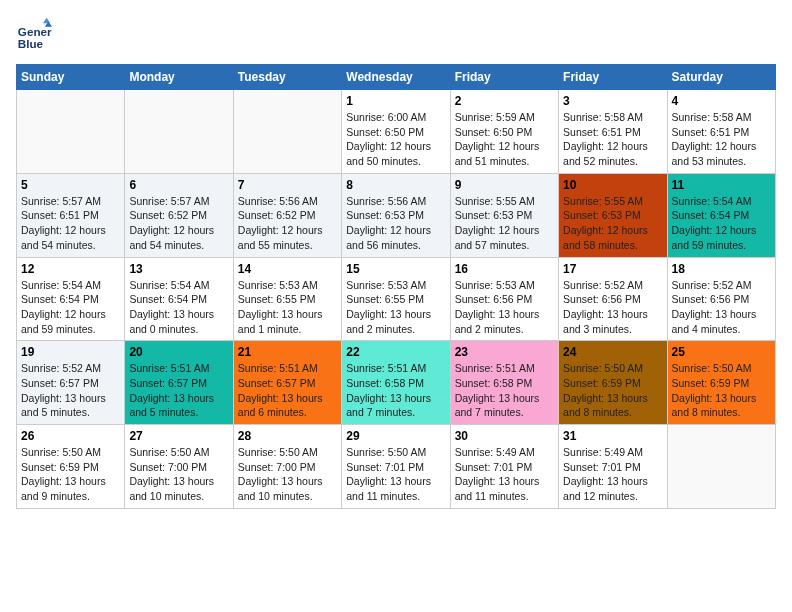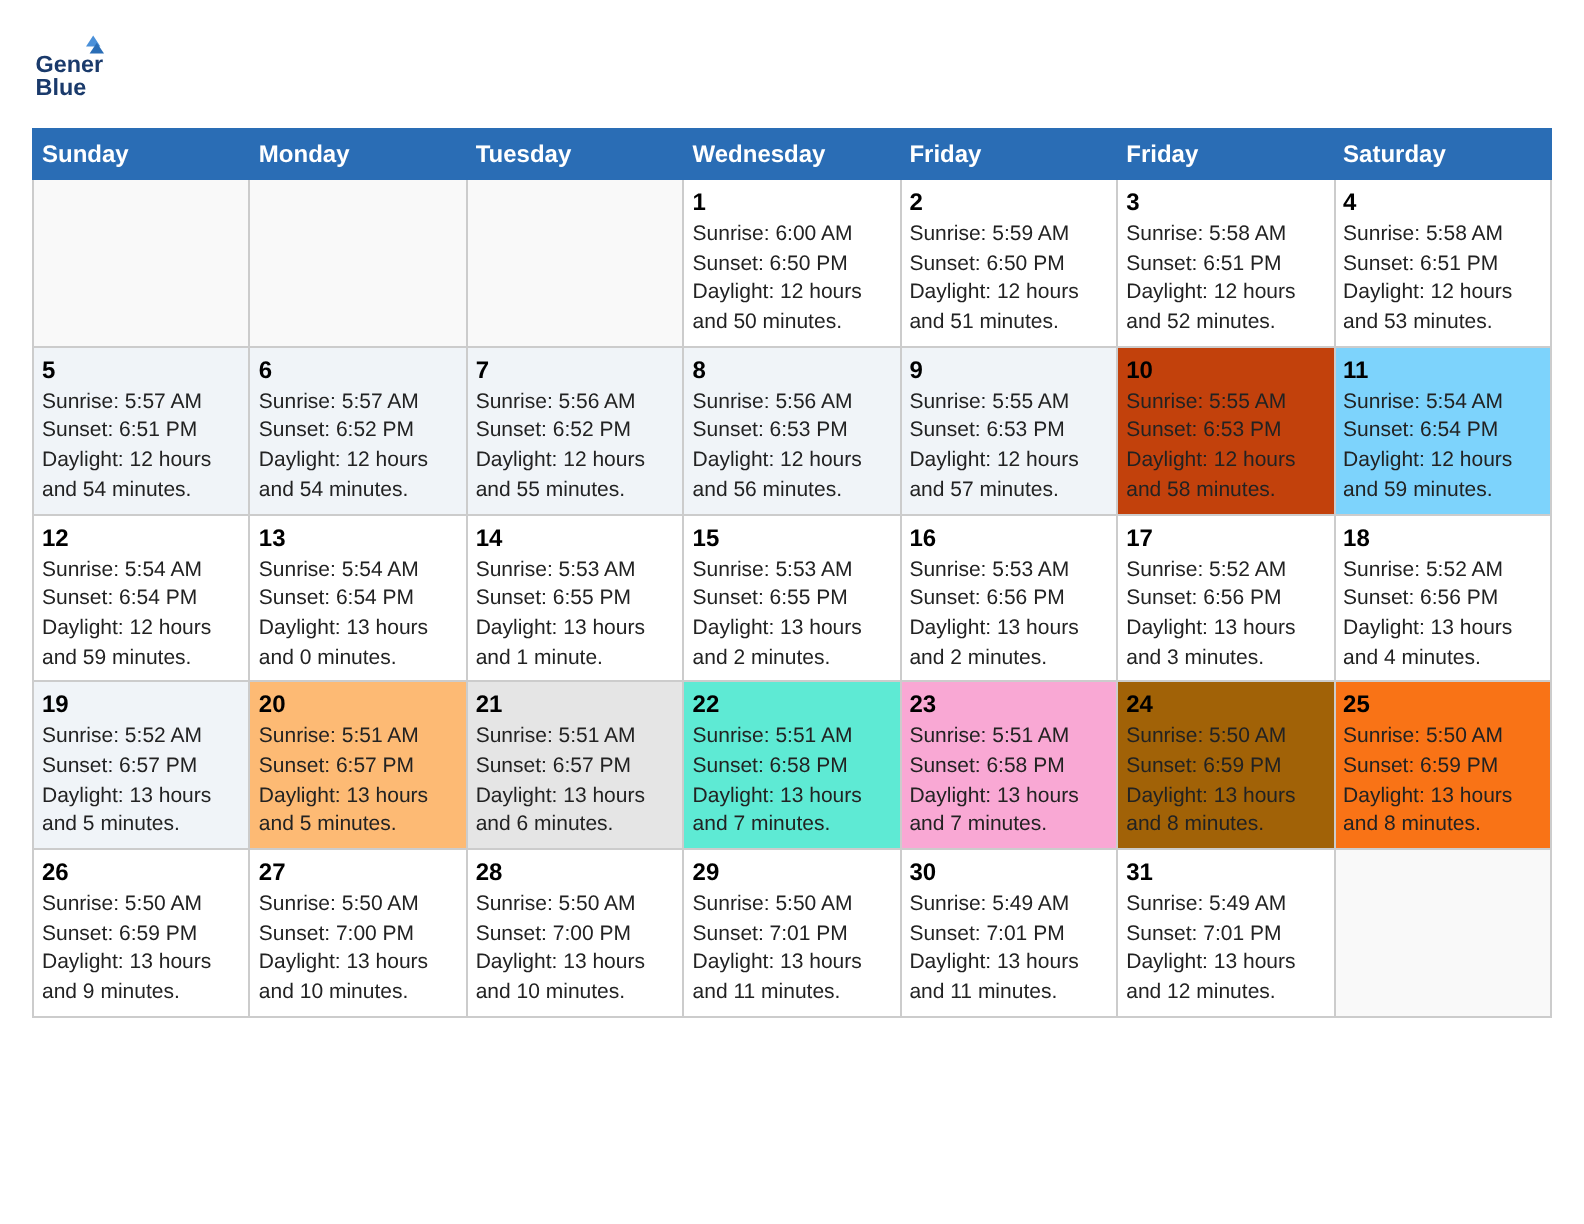--- a/index.html
+++ b/index.html
@@ -176,21 +176,21 @@
 Daylight: 12 hours
 and 57 minutes.</div>
         </td>
         <td style="background: #c2410c;">
           <span class="day-number">10</span>
           <div class="day-info" style="white-space: pre-line;">Sunrise: 5:55 AM
 Sunset: 6:53 PM
 Daylight: 12 hours
 and 58 minutes.</div>
         </td>
-        <td style="background: #7dd3fc;">
+        <td style="background: #14b8a6;">
           <span class="day-number">11</span>
           <div class="day-info" style="white-space: pre-line;">Sunrise: 5:54 AM
 Sunset: 6:54 PM
 Daylight: 12 hours
 and 59 minutes.</div>
         </td>
       </tr>
       <tr>
         <td>
           <span class="day-number">12</span>
@@ -243,28 +243,28 @@
         </td>
       </tr>
       <tr>
         <td style="background: rgb(240, 244, 248);">
           <span class="day-number">19</span>
           <div class="day-info" style="white-space: pre-line;">Sunrise: 5:52 AM
 Sunset: 6:57 PM
 Daylight: 13 hours
 and 5 minutes.</div>
         </td>
-        <td style="background: #fdba74;">
+        <td style="background: #14b8a6;">
           <span class="day-number">20</span>
           <div class="day-info" style="white-space: pre-line;">Sunrise: 5:51 AM
 Sunset: 6:57 PM
 Daylight: 13 hours
 and 5 minutes.</div>
         </td>
-        <td style="background: #e5e5e5;">
+        <td style="background: #f97316;">
           <span class="day-number">21</span>
           <div class="day-info" style="white-space: pre-line;">Sunrise: 5:51 AM
 Sunset: 6:57 PM
 Daylight: 13 hours
 and 6 minutes.</div>
         </td>
         <td style="background: #5eead4;">
           <span class="day-number">22</span>
           <div class="day-info" style="white-space: pre-line;">Sunrise: 5:51 AM
 Sunset: 6:58 PM

